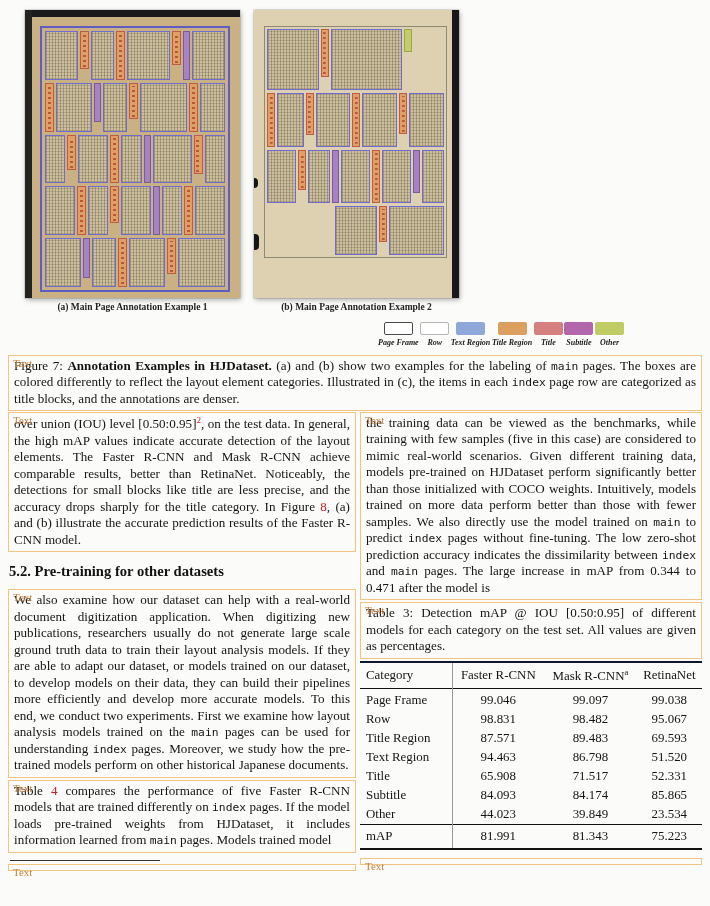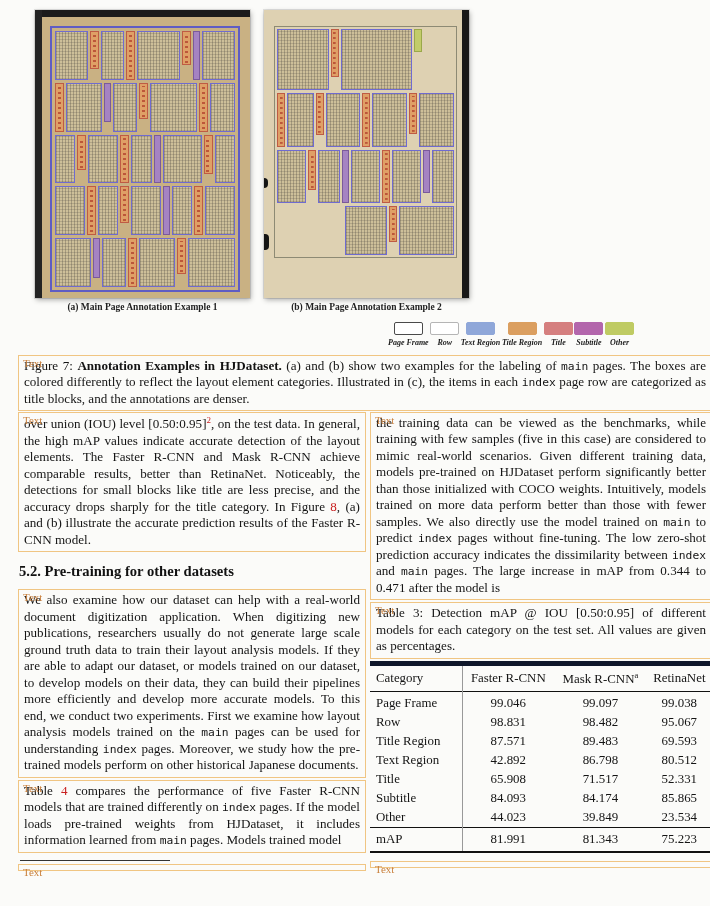--- a/index.html
+++ b/index.html
@@ -1,18 +1,18 @@
 <!DOCTYPE html>
 <html style="--obox: #f0c583; --otag: #c9803d;"><head>
 <meta charset="utf-8">
 <style>
   * { margin:0; padding:0; box-sizing:border-box; }
   html,body { width:710px; height:906px; background:#fbfbf9; overflow:hidden;
     font-family:"Liberation Serif", serif; }
-  .page { position:relative; width:634px; height:906px;margin-left:10px; }
+  .page { position:relative; width:634px; height:906px; }
 
   
   .images-row { position:absolute; top:10px; left:25px; display:flex; gap:14px; }
   .docfig { display:flex; flex-direction:column; align-items:center; }
   .imgbox { position:relative; height:288px; overflow:hidden;
     box-shadow:0 0 0 1px rgba(0,0,0,.10), 1px 2px 5px rgba(0,0,0,.30); }
   .imgcap { margin-top:4px; font-size:9.5px; font-weight:bold; color:#222; white-space:nowrap; }
 
   .apage { width:215px; background:#c9b183; }
   .bpage { width:205px; background:#ded1b2; }
@@ -82,21 +82,21 @@
   .para2 { margin-bottom:1px; }
 
   .fnrule { width:150px; border-top:1.3px solid #333; margin:7px 0 3px 2px; }
   .fnbox .rich { font-size:10.8px; line-height:1.28; }
 
   .rpara1 { margin-bottom:14px; }
   .tcap   { margin-bottom:11px; }
 
   
   table.t3 { width:100%; border-collapse:collapse; font-size:12.9px; color:#141414;
-    border-top:5px solid #0f172a; border-bottom:2px solid #111; margin-bottom:8px; }
+    border-top:2px solid #0f172a; border-bottom:2px solid #111; margin-bottom:8px; }
   .t3 th, .t3 td { padding:2px 2px; font-weight:normal; }
   .t3 thead tr { border-bottom:1.2px solid #111; }
   .t3 th { padding-top:4px; padding-bottom:4px; }
   .t3 th:first-child, .t3 td:first-child { text-align:left; padding-left:6px; width:92px;
     border-right:1px solid #999; }
   .t3 th:not(:first-child), .t3 td:not(:first-child) { text-align:center; }
   .t3 tbody tr:first-child td { padding-top:4px; }
   .t3 tr.maprow { border-top:1.2px solid #111; }
   .t3 tr.maprow td { padding-top:4px; padding-bottom:4px; }
 </style>
@@ -300,23 +300,23 @@
             <td>95.067</td>
           </tr>
           <tr>
             <td>Title Region</td>
             <td>87.571</td>
             <td>89.483</td>
             <td>69.593</td>
           </tr>
           <tr>
             <td>Text Region</td>
-            <td>42.892</td>
+            <td>94.463</td>
             <td>86.798</td>
-            <td>80.512</td>
+            <td>51.520</td>
           </tr>
           <tr>
             <td>Title</td>
             <td>65.908</td>
             <td>71.517</td>
             <td>52.331</td>
           </tr>
           <tr>
             <td>Subtitle</td>
             <td>84.093</td>

